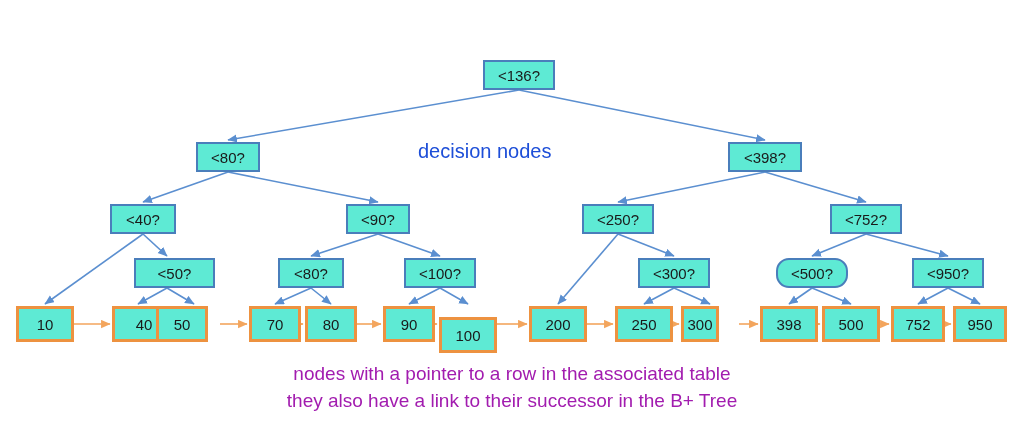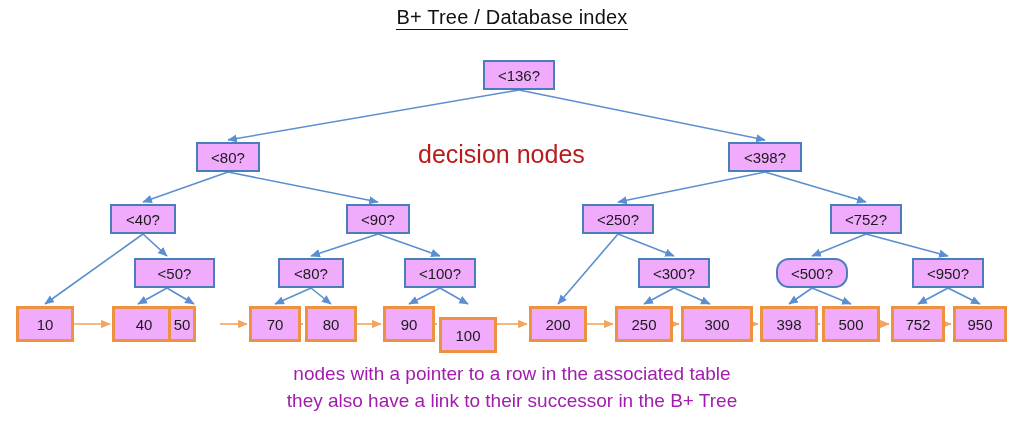--- a/index.html
+++ b/index.html
@@ -27,58 +27,55 @@
     border-bottom:1px solid #111111;
     padding-bottom:1px;
   }
 
   .node{
     position:absolute;
     box-sizing:border-box;
     display:flex;
     align-items:center;
     justify-content:center;
-    background:#f0abfc;
+    background:#5eead4;
     font-size:15px;
     color:#1a1a1a;
     line-height:1;
   }
   .decision{
     border:2.5px solid #4A7EBB;
     height:30px;
   }
   .leaf{
     border:3px solid #ED9240;
     height:36px;
     font-size:15px;
   }
 
   .caption-blue{
     position:absolute;
-    color:#b91c1c;
-    font-size:25px;
+    color:#1d4ed8;
+    font-size:20px;
     white-space:nowrap;
   }
   .caption-orange{
     position:absolute;
     left:0;width:1024px;
     text-align:center;
     color:#a21caf;
     font-size:19px;
     white-space:nowrap;
   }
 </style>
 </head>
 <body>
 
 <div id="canvas">
 
-  <div class="title">
-    <span>B+ Tree / Database index</span>
-  </div>
 
   <svg id="edges" viewBox="0 0 1024 424" xmlns="http://www.w3.org/2000/svg">
     <defs>
       <marker id="arrowBlue" markerWidth="7" markerHeight="7" refX="5.6" refY="2.6" orient="auto" markerUnits="strokeWidth">
         <path d="M0,0 L6,2.6 L0,5.2 z" fill="#5B8FD0"></path>
       </marker>
       <marker id="arrowOrange" markerWidth="7" markerHeight="7" refX="5.6" refY="2.6" orient="auto" markerUnits="strokeWidth">
         <path d="M0,0 L6,2.6 L0,5.2 z" fill="#F3A55D"></path>
       </marker>
     </defs>
@@ -166,42 +163,42 @@
       </div>
       <div class="node decision" style="left: 912px; top: 258px; width: 72px; text-align: right;">
         <span>&lt;950?</span>
       </div>
       <div class="node leaf" style="left: 16px; top: 306px; width: 58px;">
         <span>10</span>
       </div>
       <div class="node leaf" style="left: 112px; top: 306px; width: 64px;">
         <span>40</span>
       </div>
-      <div class="node leaf" style="left: 168px; top: 306px; width: 28px;">
+      <div class="node leaf" style="left: 156px; top: 306px; width: 52px;">
         <span>50</span>
       </div>
       <div class="node leaf" style="left: 249px; top: 306px; width: 52px;">
         <span>70</span>
       </div>
       <div class="node leaf" style="left: 305px; top: 306px; width: 52px;">
         <span>80</span>
       </div>
       <div class="node leaf" style="left: 383px; top: 306px; width: 52px;">
         <span>90</span>
       </div>
       <div class="node leaf" style="left: 439px; top: 317px; width: 58px;">
         <span>100</span>
       </div>
       <div class="node leaf" style="left: 529px; top: 306px; width: 58px;">
         <span>200</span>
       </div>
       <div class="node leaf" style="left: 615px; top: 306px; width: 58px;">
         <span>250</span>
       </div>
-      <div class="node leaf" style="left: 681px; top: 306px; width: 72px;">
+      <div class="node leaf" style="left: 681px; top: 306px; width: 38px;">
         <span>300</span>
       </div>
       <div class="node leaf" style="left: 760px; top: 306px; width: 58px;">
         <span>398</span>
       </div>
       <div class="node leaf" style="left: 822px; top: 306px; width: 58px;">
         <span>500</span>
       </div>
       <div class="node leaf" style="left: 891px; top: 306px; width: 54px;">
         <span>752</span>

